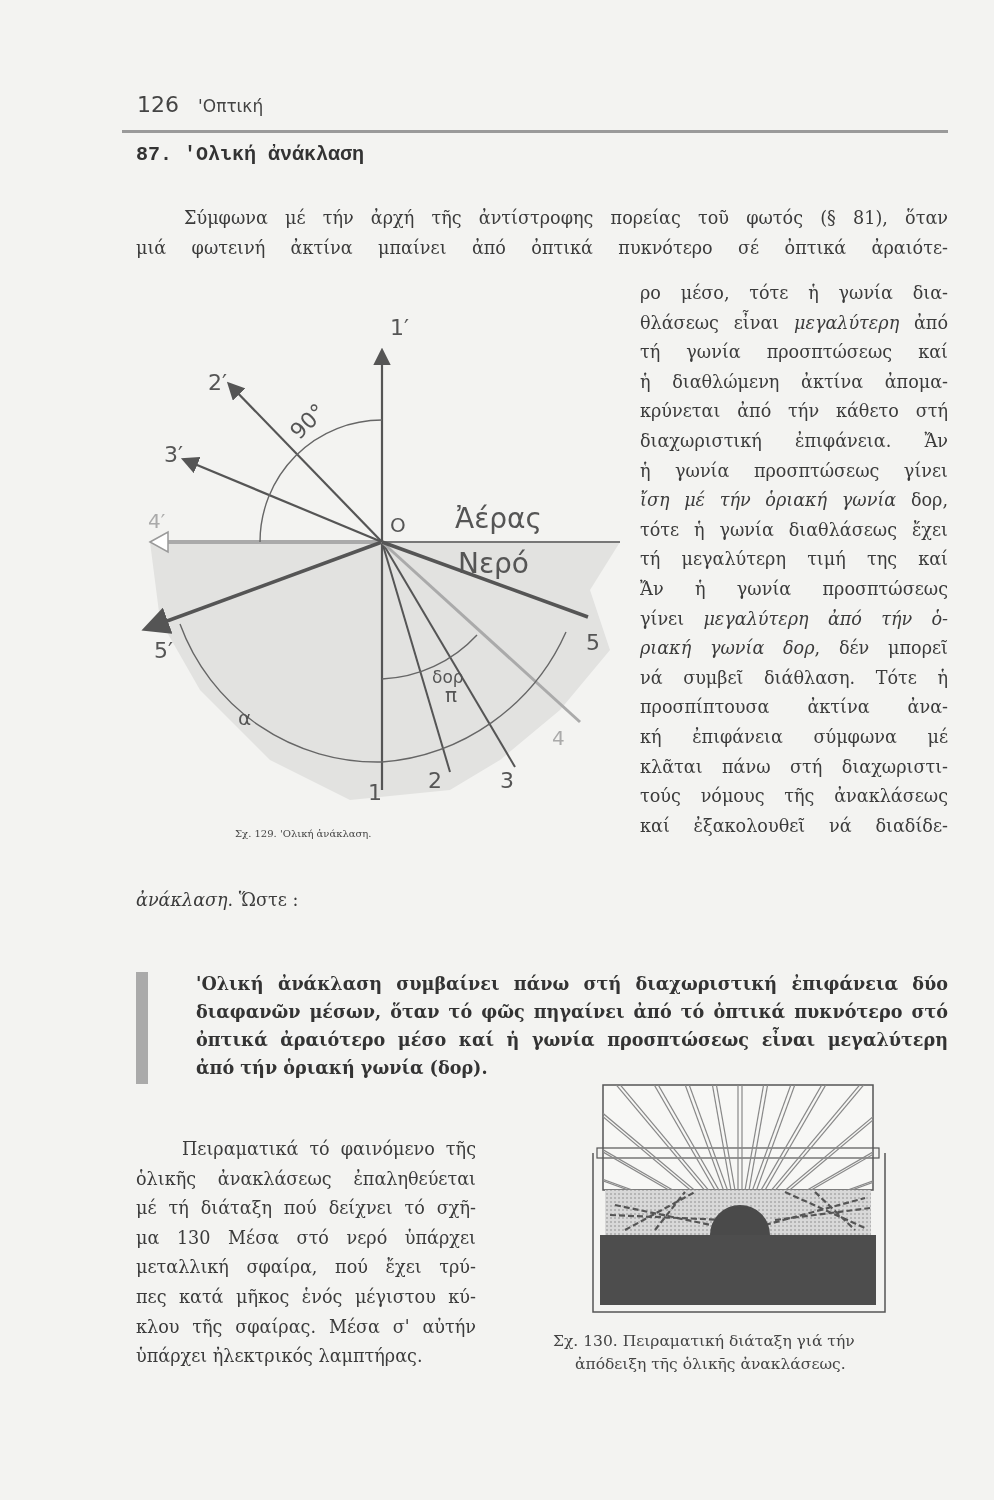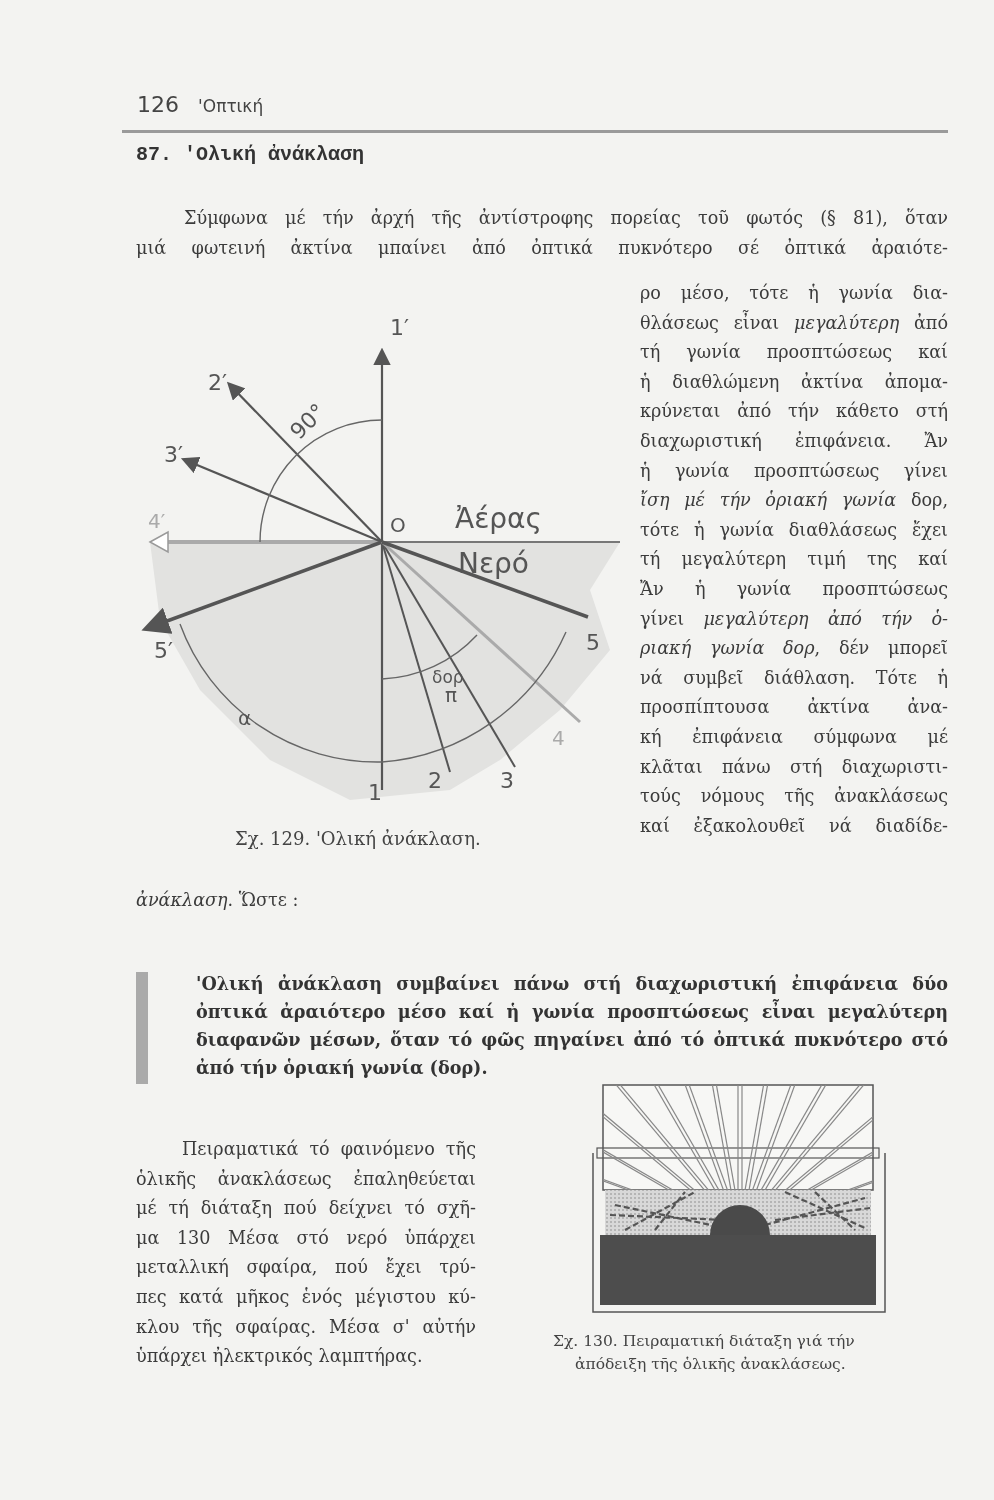--- a/index.html
+++ b/index.html
@@ -20,21 +20,21 @@
   .p2{left:136px;top:886px;width:812px;}
   em{font-style:italic;}
   .rule-box{position:absolute;left:136px;top:970px;width:812px;}
   .rule-box .bar{position:absolute;left:0;top:2px;width:12px;height:112px;background:#aaa;}
   .rule-box .txt{position:absolute;left:60px;top:0;width:752px;font-weight:bold;font-size:17.6px;line-height:28px;color:#333;}
   .rule-box .txt div{text-align:justify;text-align-last:justify;}
   .rule-box .txt div.last{text-align-last:left;}
   .p3{left:136px;top:1135px;width:340px;}
   .p3 div{text-align:justify;text-align-last:justify;}
   .p3 div.last{text-align-last:left;}
-  .cap129{position:absolute;left:235px;top:828px;font-size:18px;color:#444;}
+  .cap129{position:absolute;left:235px;top:828px;font-size:10px;color:#444;}
   .cap130{position:absolute;left:553px;top:1330px;font-size:15.5px;color:#444;line-height:23px;}
   .cap130 .l2{padding-left:22px;}
   .fig129{position:absolute;left:120px;top:290px;width:520px;height:540px;}
   .fig130{position:absolute;left:585px;top:1080px;width:330px;height:250px;}
   .lbl{font-family:"DejaVu Sans","Liberation Sans",sans-serif;}
 </style>
 </head>
 <body>
 
 <div class="runhead">
@@ -124,22 +124,22 @@
 <div class="cap129">Σχ. 129. 'Ολική ἀνάκλαση.</div>
 
 <div class="p p2">
   <div><em>ἀνάκλαση</em><span>. Ὥστε :</span></div>
 </div>
 
 <div class="rule-box">
   <div class="bar"></div>
   <div class="txt">
     <div>'Ολική ἀνάκλαση συμβαίνει πάνω στή διαχωριστική ἐπιφάνεια δύο</div>
+    <div>διαφανῶν μέσων, ὅταν τό φῶς πηγαίνει ἀπό τό ὀπτικά πυκνότερο στό</div>
     <div>ὀπτικά ἀραιότερο μέσο καί ἡ γωνία προσπτώσεως εἶναι μεγαλύτερη</div>
-    <div>διαφανῶν μέσων, ὅταν τό φῶς πηγαίνει ἀπό τό ὀπτικά πυκνότερο στό</div>
     <div class="last">ἀπό τήν ὁριακή γωνία (δορ).</div>
   </div>
 </div>
 
 <div class="p p3">
   <div style="text-indent:46px">Πειραματικά τό φαινόμενο τῆς</div>
   <div>ὁλικῆς ἀνακλάσεως ἐπαληθεύεται</div>
   <div>μέ τή διάταξη πού δείχνει τό σχῆ-</div>
   <div>μα 130 Μέσα στό νερό ὑπάρχει</div>
   <div>μεταλλική σφαίρα, πού ἔχει τρύ-</div>

